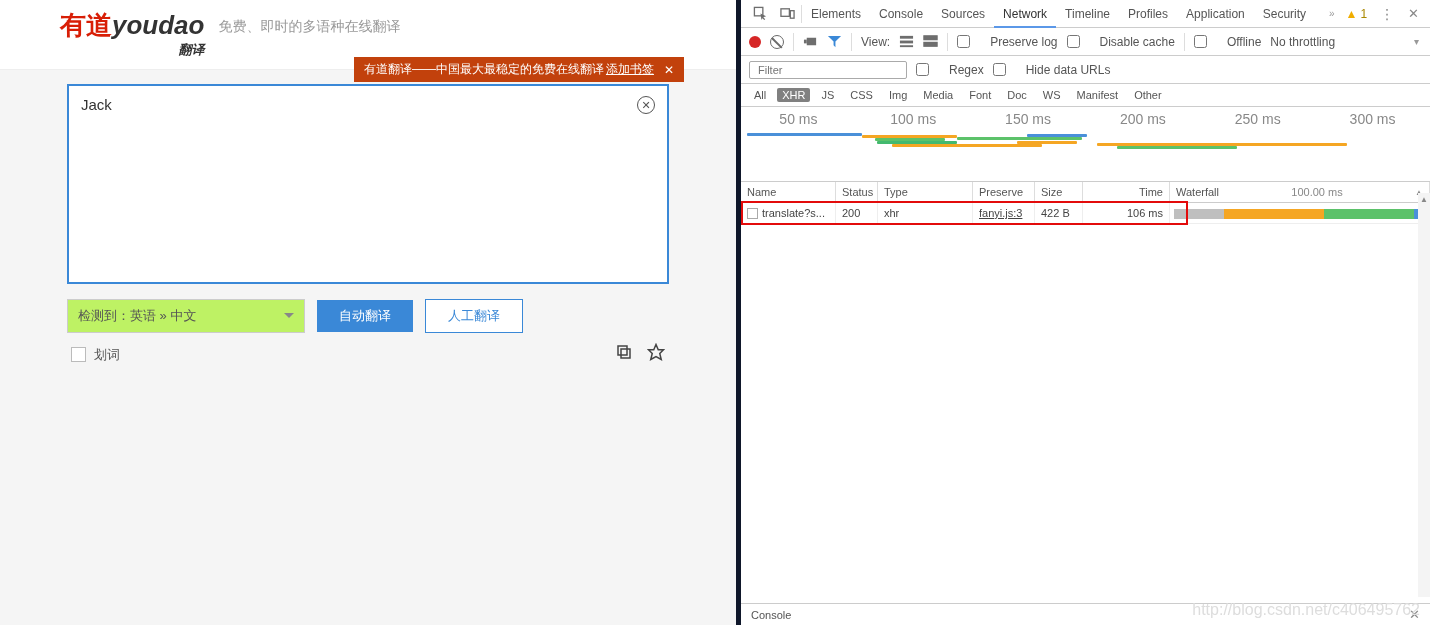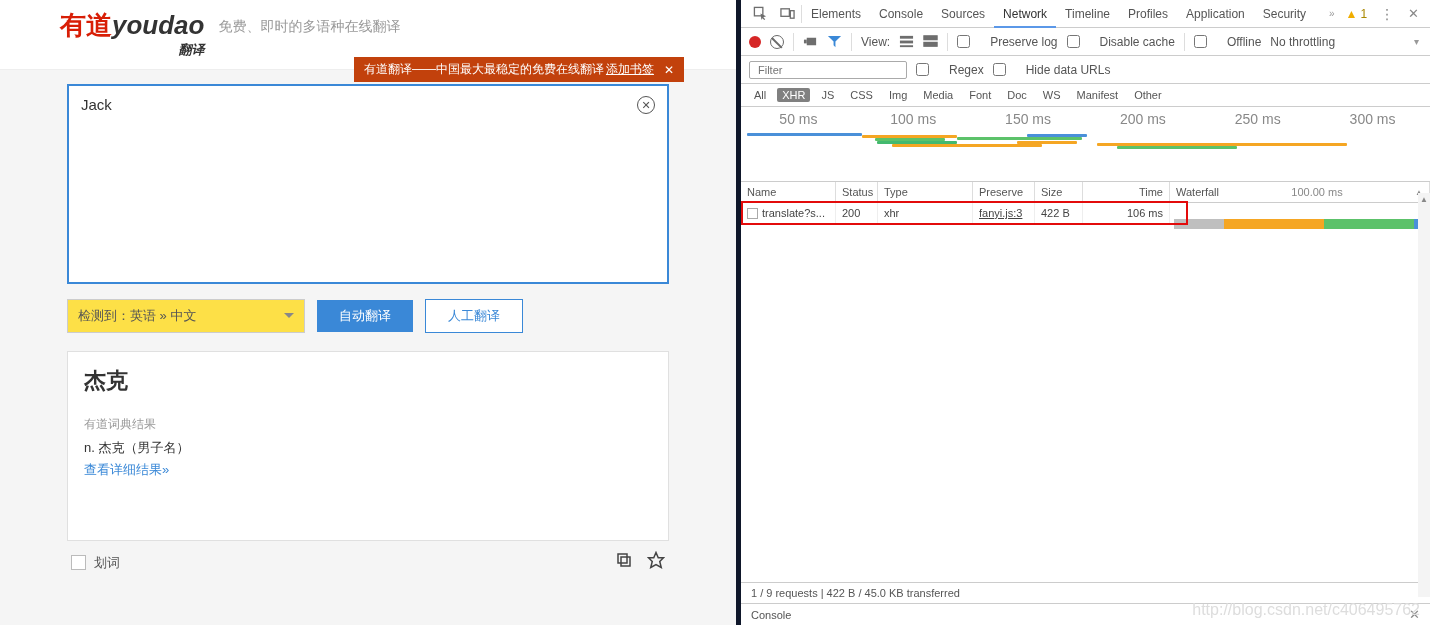--- a/index.html
+++ b/index.html
@@ -12,21 +12,21 @@
 .logo-sub { color: #333; font-size: 13px; font-style: italic; font-weight: bold; margin-top: 3px; text-align: right; }
 .tagline { color: #999; font-size: 14px; margin-left: 6px; margin-top: 6px; }
 .promo { position: absolute; top: 57px; right: 52px; background: #c2410c; color: #fff; padding: 4px 10px; font-size: 12px; display: flex; align-items: center; }
 .promo-link { text-decoration: underline; color: #fff; margin-left: 2px; }
 .promo-close { color: #fff; margin-left: 10px; font-size: 12px; }
 .content { padding: 14px 67px 0 67px; }
 .textarea-wrap { background: #fff; border: 2px solid #3a88d7; padding: 10px 12px; position: relative; height: 200px; }
 .textarea-wrap textarea { border: none; outline: none; width: 95%; height: 170px; font-size: 15px; resize: none; font-family: inherit; color: #333; }
 .clear-x { position: absolute; top: 10px; right: 12px; width: 18px; height: 18px; border: 1.5px solid #555; border-radius: 50%; display: flex; align-items: center; justify-content: center; font-size: 11px; color: #555; }
 .controls { display: flex; gap: 12px; margin-top: 15px; align-items: center; }
-.dropdown { flex: 0 0 238px; background: #fde047; border: 1px solid #ccc; padding: 7px 10px; font-size: 13px; color: #555; display: flex; justify-content: space-between; align-items: center; }
+.dropdown { flex: 0 0 238px; background: #bef264; border: 1px solid #ccc; padding: 7px 10px; font-size: 13px; color: #555; display: flex; justify-content: space-between; align-items: center; }
 .dd-caret { border: 5px solid transparent; border-top-color: #888; margin-top: 3px; }
 .btn-primary { background: #3a88d7; color: #fff; border: none; padding: 7px 22px; font-size: 13px; }
 .btn-outline { background: #fff; color: #3a88d7; border: 1px solid #3a88d7; padding: 7px 22px; font-size: 13px; }
 .result-box { background: #fff; border: 1px solid #e0e0e0; margin-top: 18px; padding: 14px 16px; height: 190px; }
 .result-title { font-size: 22px; font-weight: bold; color: #333; }
 .result-sub { color: #999; font-size: 12px; margin-top: 20px; }
 .result-def { color: #333; font-size: 13px; margin-top: 6px; }
 .result-link { color: #3a88d7; font-size: 13px; margin-top: 4px; display: inline-block; }
 .footer-row { display: flex; justify-content: space-between; align-items: center; margin-top: 10px; padding: 0 4px; }
 .huaci { display: flex; align-items: center; gap: 8px; color: #555; font-size: 13px; }
@@ -70,21 +70,21 @@
 .table-wrap { position: relative; }
 .nt-table { display: flex; border-bottom: 1px solid #ccc; }
 .nt-col { border-right: 1px solid #ddd; padding: 4px 6px; font-size: 11px; color: #555; }
 .nt-col.name { width: 95px; }
 .nt-col.status { width: 42px; }
 .nt-col.type { width: 95px; }
 .nt-col.init { width: 62px; }
 .nt-col.size { width: 48px; }
 .nt-col.time { width: 87px; text-align: right; }
 .nt-col.wf { flex: 1; display: flex; justify-content: space-between; align-items: center; }
-.nt-row { display: flex; border-bottom: 1px solid #eee; align-items: center; }
+.nt-row { display: flex; border-bottom: 1px solid #eee; }
 .nt-cell { padding: 4px 6px; font-size: 11px; color: #444; border-right: 1px solid #eee; display: flex; align-items: center; gap: 4px; }
 .nt-cell.name { width: 95px; }
 .nt-cell.status { width: 42px; }
 .nt-cell.type { width: 95px; }
 .nt-cell.init { width: 62px; text-decoration: underline; color: #444; }
 .nt-cell.size { width: 48px; }
 .nt-cell.time { width: 87px; text-align: right; justify-content: flex-end; }
 .nt-cell.wf { flex: 1; position: relative; padding: 0; }
 .red-frame { position: absolute; top: -2px; left: 0; right: 242px; height: 24px; border: 2px solid #e30b0b; pointer-events: none; }
 .row-cb { width: 11px; height: 11px; border: 1px solid #aaa; display: inline-block; }
@@ -125,26 +125,20 @@
 
     <div class="controls">
       <div class="dropdown">
         <span>检测到：英语 » 中文</span>
         <span class="dd-caret"></span>
       </div>
       <button class="btn-primary">自动翻译</button>
       <button class="btn-outline">人工翻译</button>
     </div>
 
-    <div class="result-box">
-      <div class="result-title">杰克</div>
-      <div class="result-sub">有道词典结果</div>
-      <div class="result-def">n. 杰克（男子名）</div>
-      <a class="result-link">查看详细结果»</a>
-    </div>
 
     <div class="footer-row">
       <label class="huaci">
         <span class="checkbox"></span>
         <span>划词</span>
       </label>
       <div class="ft-icons">
         <span class="ft-icon"><svg viewBox="0 0 24 24" fill="none" stroke="#444" stroke-width="2">
               <rect x="8" y="8" width="12" height="12"></rect>
               <rect x="4" y="4" width="12" height="12"></rect>
@@ -318,20 +312,19 @@
       <div class="red-frame"></div>
     </div>
   </div>
 
   <div class="nt-empty"></div>
 
   <div class="scroll-y">
     <div class="scroll-arr">▲</div>
   </div>
 
-  <div class="status-foot">1 / 9 requests  |  422 B / 45.0 KB transferred</div>
   <div class="console-drawer">
     <span>Console</span>
     <span class="cd-x">✕</span>
   </div>
 
   <div class="watermark">http://blog.csdn.net/c406495762</div>
 </div>
 
 </body></html>

